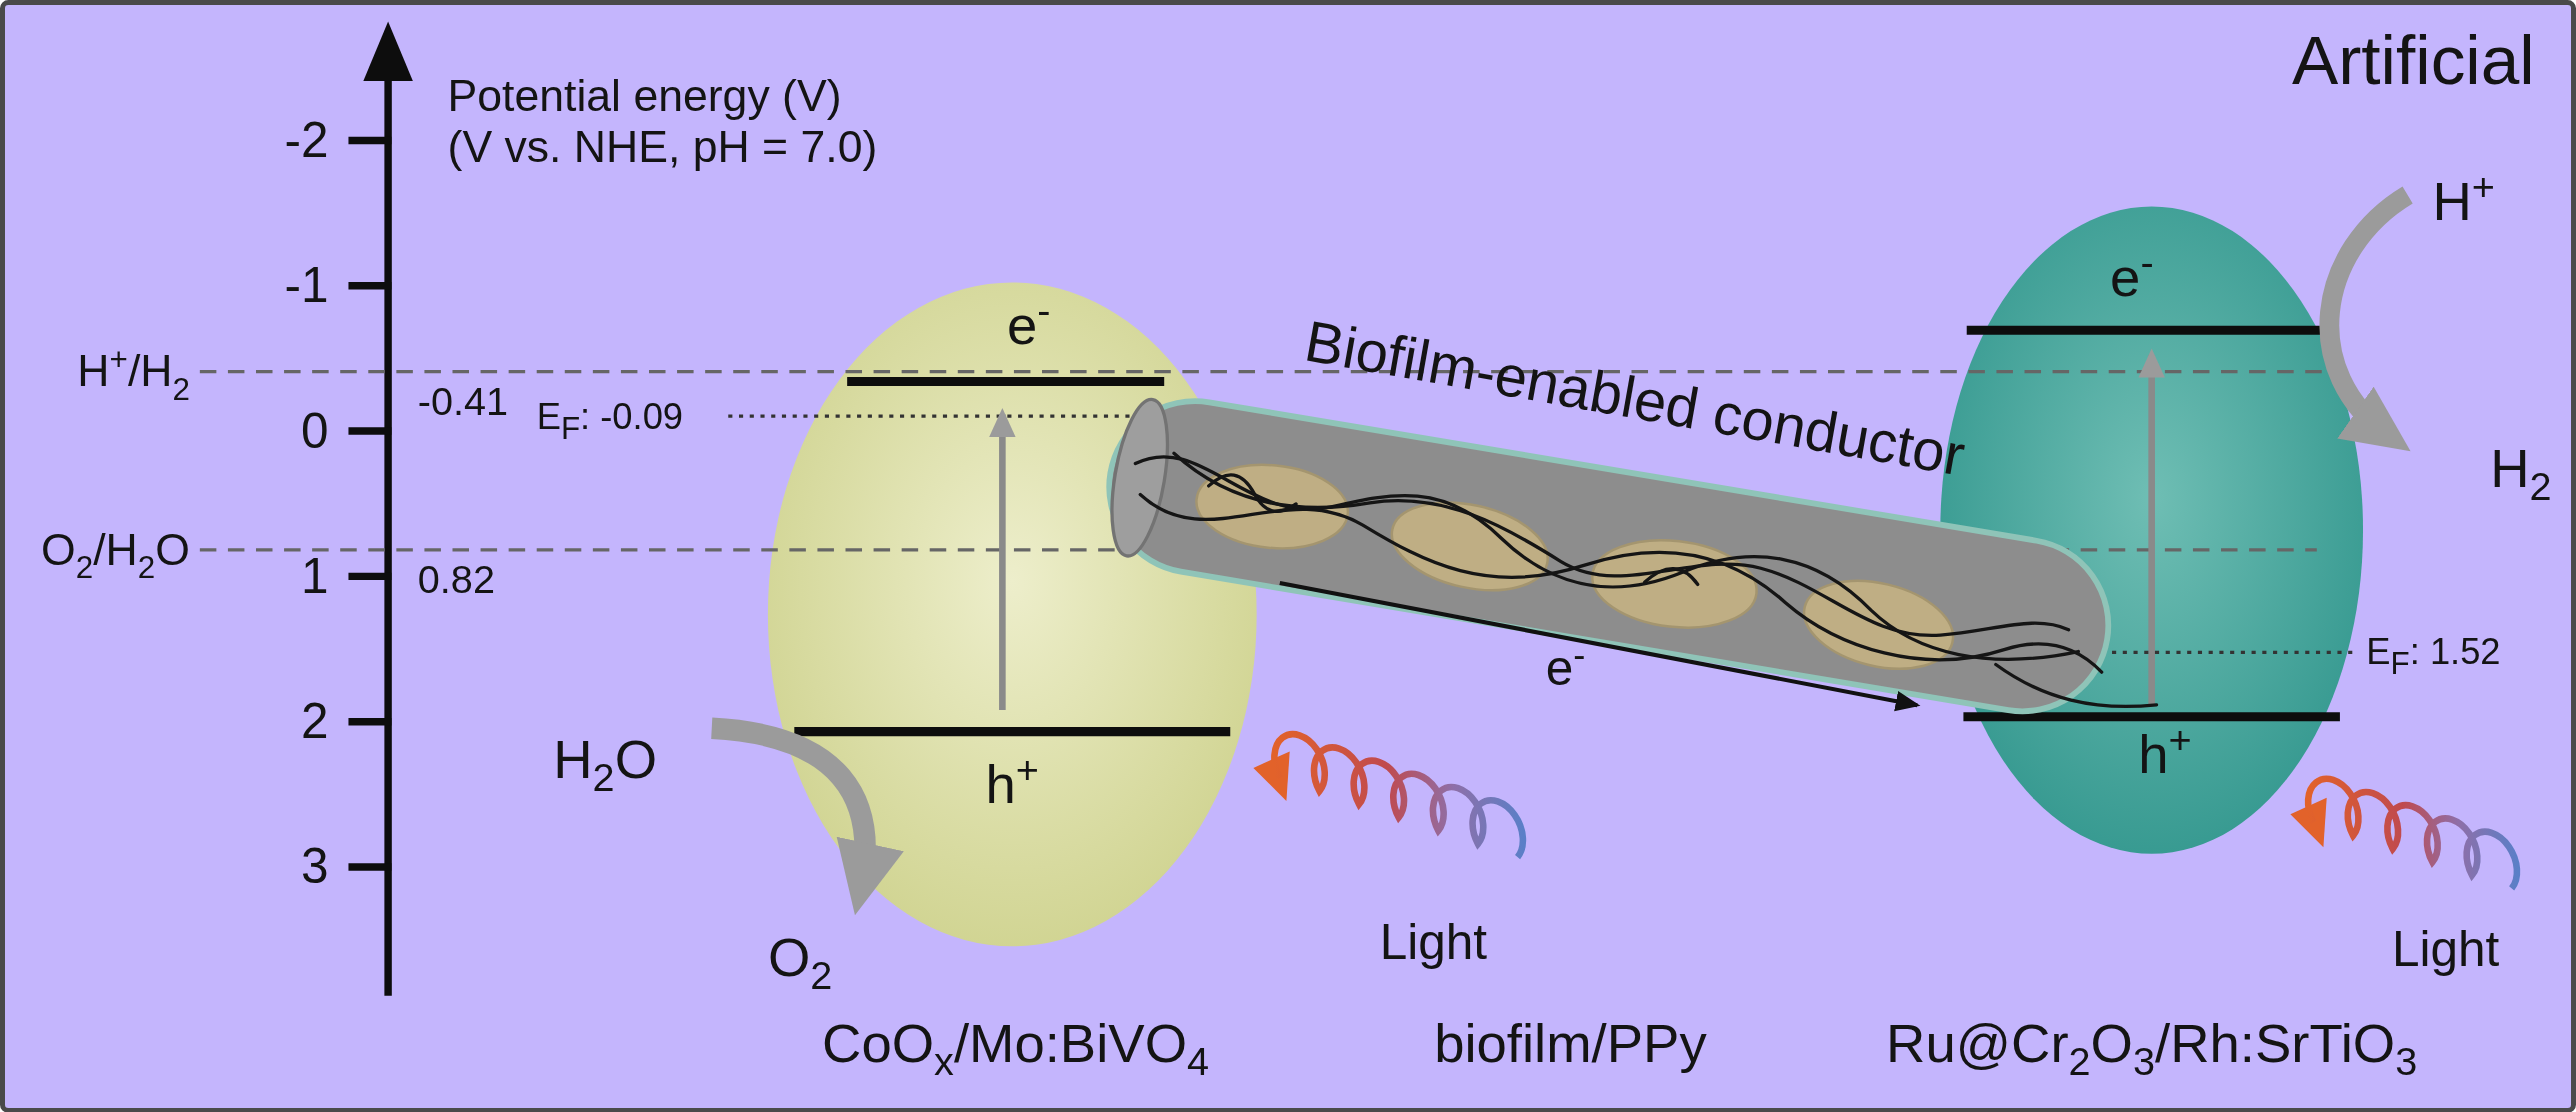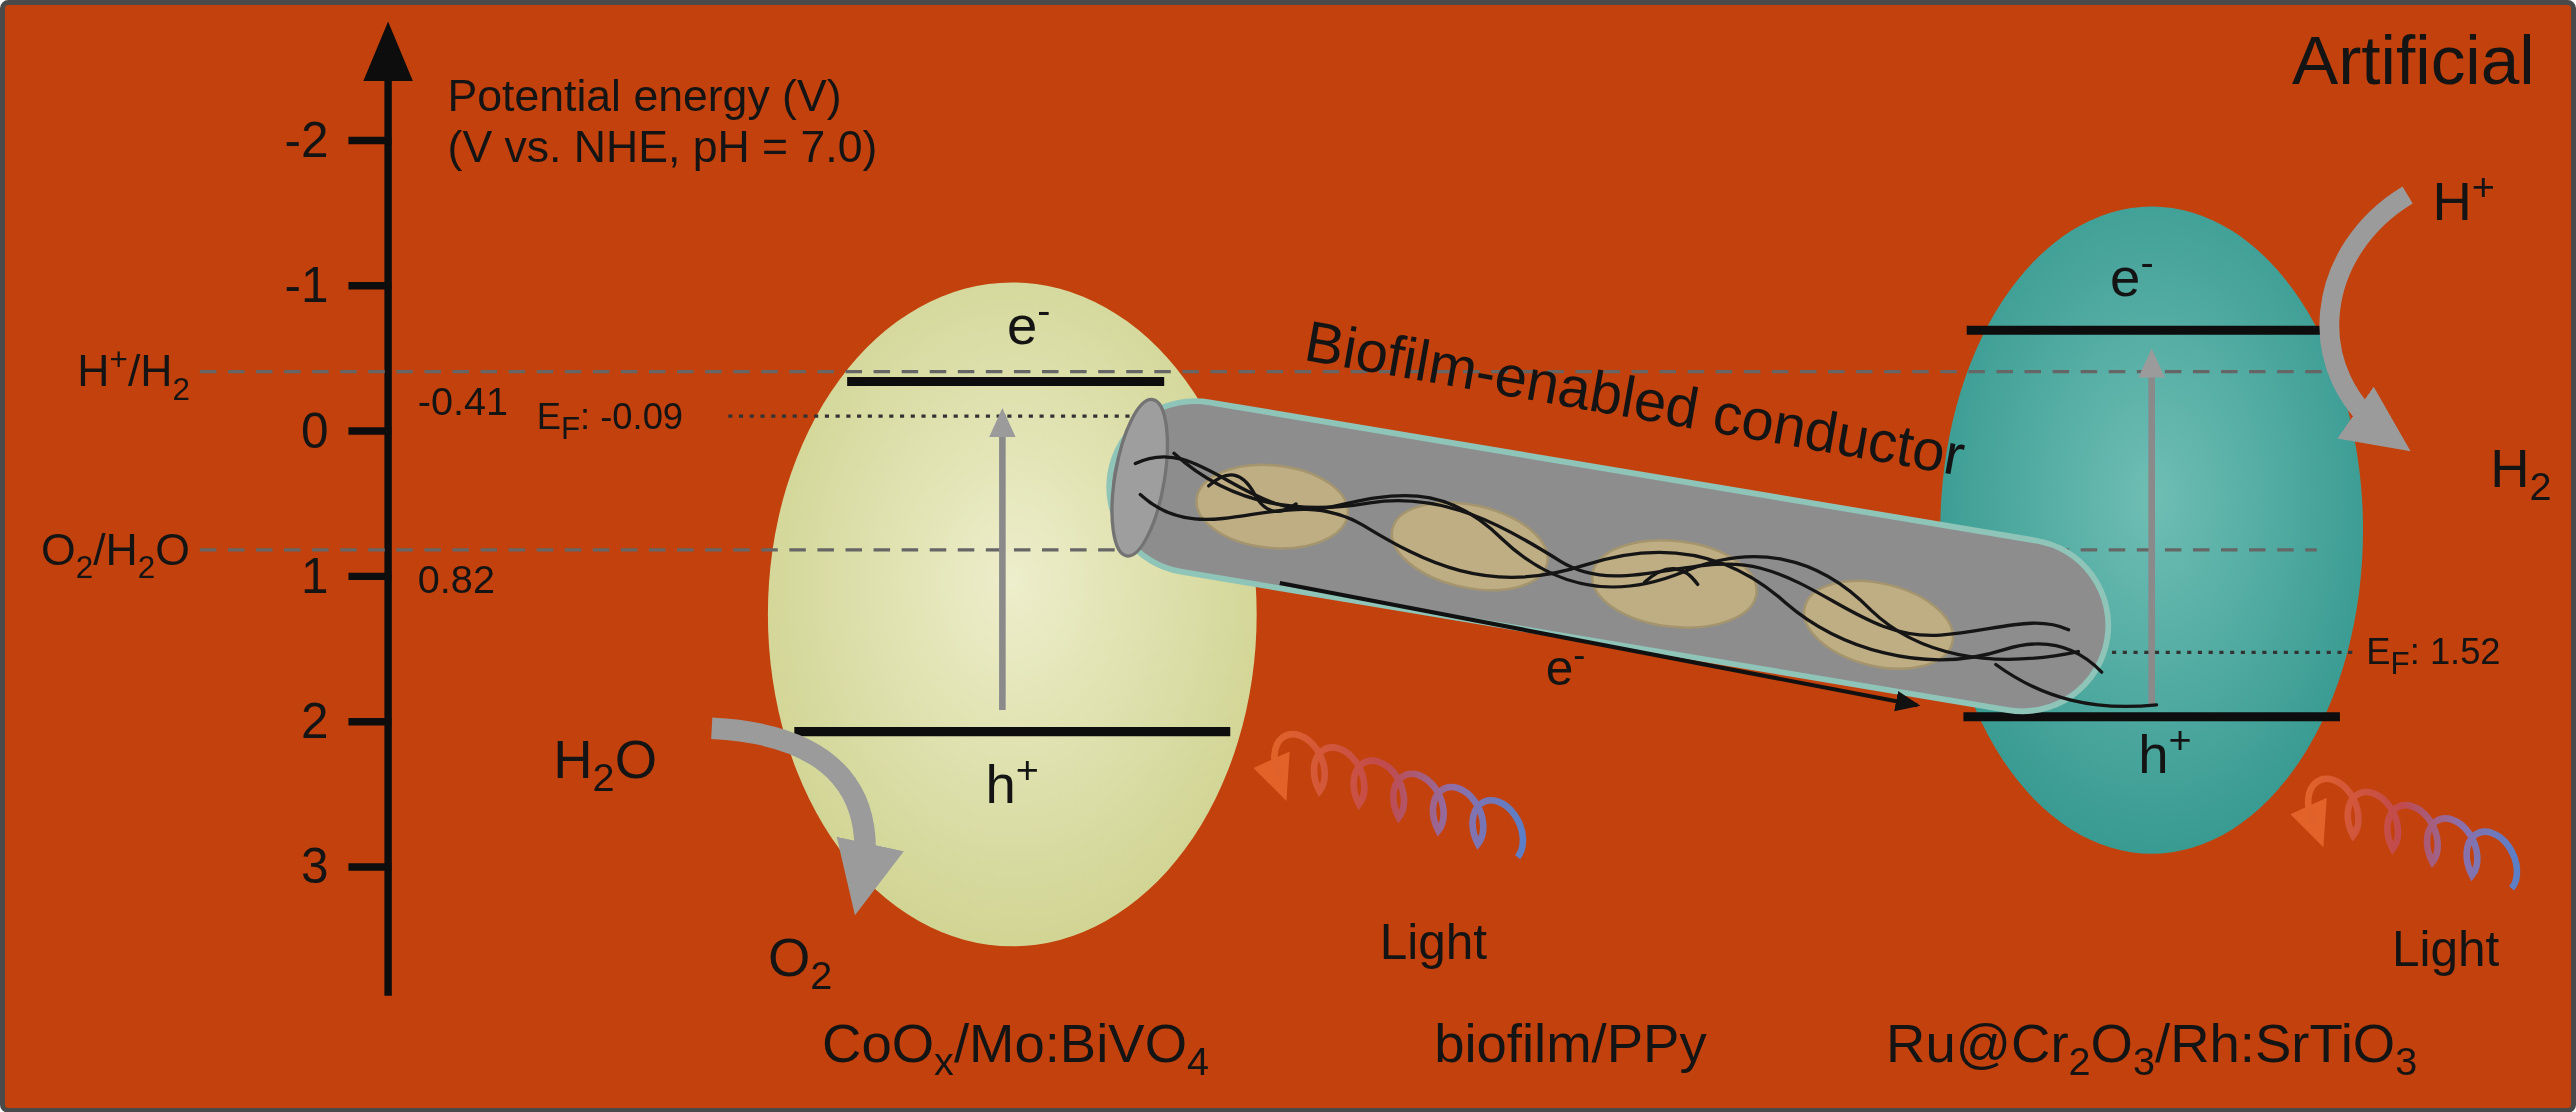--- a/index.html
+++ b/index.html
@@ -1,18 +1,18 @@
 <!DOCTYPE html>
 <html style="font-size:13.2px"><head>
 <meta charset="utf-8">
 <style>
   html,body{margin:0;padding:0;background:#ffffff;}
   .figure-wrap{
     width:2576px;height:1113px;box-sizing:border-box;
-    border:5px solid #4a4a4a;border-radius:8.3px;background:#c2410c;overflow:hidden;
+    border:5px solid #4a4a4a;border-radius:8.3px;background:#c4b5fd;overflow:hidden;
   }
   svg{display:block;}
   text{font-family:"Liberation Sans","DejaVu Sans",sans-serif;fill:#141414;}
   .f19{font-size:19px}.f22{font-size:22px}.f24{font-size:24px}
   .f27{font-size:27px}.f30{font-size:30px}.f33{font-size:33px}
   .f35{font-size:35px}.f42{font-size:42px}
   .band{stroke:#0d0d0d;stroke-width:5.5;}
   .dashline{stroke:#666;stroke-width:2;stroke-dasharray:10 7;fill:none;}
   .dotline{stroke:#333;stroke-width:2;stroke-dasharray:2.5 4;fill:none;}
   .filament{stroke:#151515;stroke-width:2;fill:none;stroke-linecap:round;}

